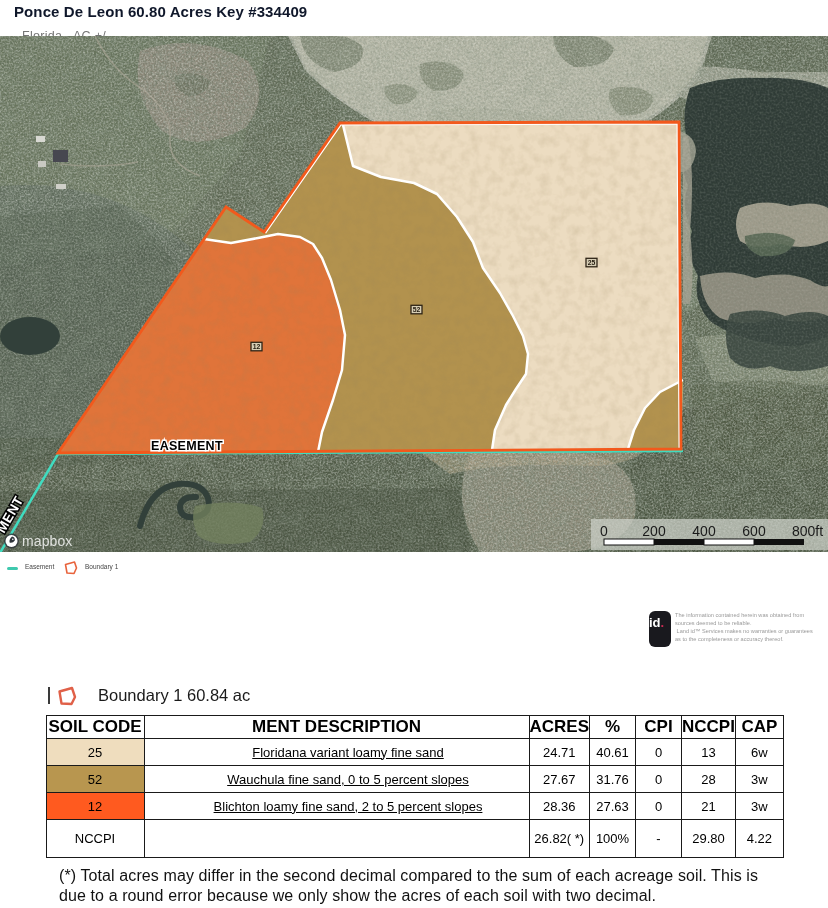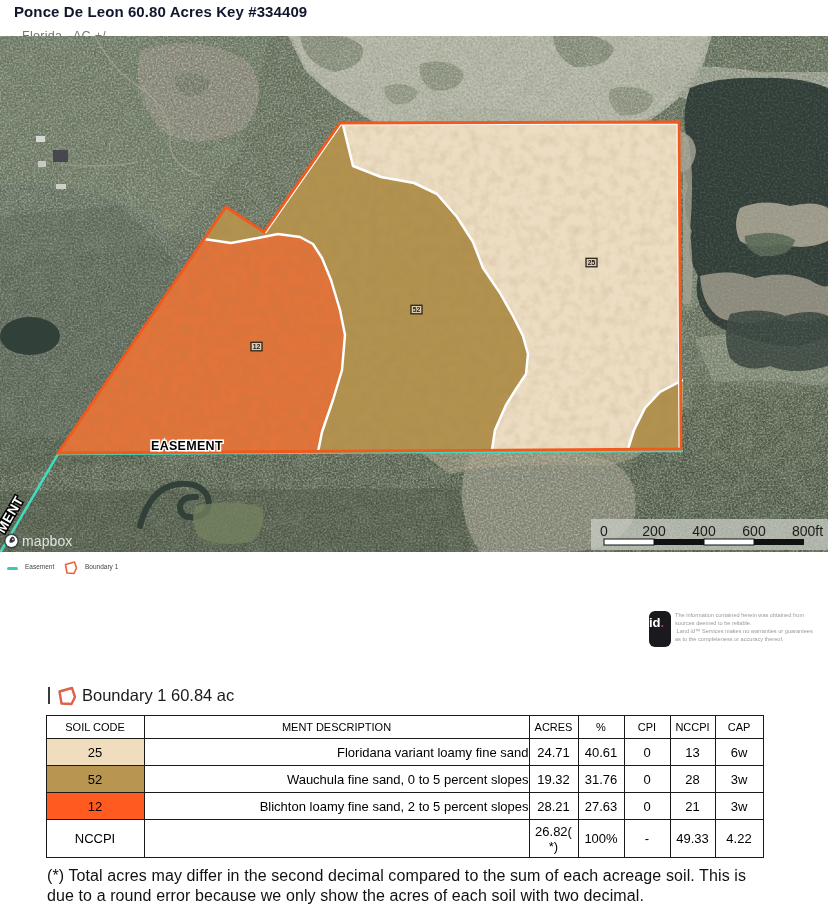--- a/index.html
+++ b/index.html
@@ -10,27 +10,27 @@
   #map{position:absolute;left:0;top:36px;width:828px;height:516px;}
   .legend{position:absolute;left:0;top:552px;width:828px;height:30px;background:#fff;}
   .leg-dash{position:absolute;left:7px;top:567px;width:11px;height:2.5px;background:#3ec9ae;border-radius:2px;}
   .leg-t1{position:absolute;left:25px;top:563px;font-size:6.5px;color:#444;}
   .leg-t2{position:absolute;left:85px;top:563px;font-size:6.5px;color:#444;}
   .idlogo{position:absolute;left:649px;top:611px;width:22px;height:36px;background:#19191e;border-radius:6px;color:#fff;font-weight:bold;font-size:13px;line-height:23px;}
   .idlogo span{color:#c92a52;}
   .disc{position:absolute;left:675px;top:611px;width:150px;font-size:5.6px;line-height:8px;color:#9a9a9a;}
   .bhead{position:absolute;left:48px;top:685px;height:20px;font-size:16.5px;color:#1a1a1a;}
   .bhead .bar{position:absolute;left:0;top:2px;width:1.5px;height:17px;background:#3a3a3a;}
-  .btxt{position:absolute;left:34px;top:1px;white-space:nowrap;}
+  .btxt{position:absolute;left:50px;top:1px;white-space:nowrap;}
   table.soil{position:absolute;left:45.5px;top:715px;border-collapse:collapse;table-layout:fixed;font-size:13px;color:#000;}
   table.soil th,table.soil td{border:1px solid #1a1a1a;text-align:center;vertical-align:middle;padding:0;}
-  table.soil th{font-size:11px;font-weight:normal;height:22px;}
+  table.soil th{font-size:17px;font-weight:bold;height:22px;}
   table.soil td{height:26px;}
-  table.soil td.desc{text-align:right;padding-left:23px;}
-  .fnote{position:absolute;left:47px;top:866px;width:745px;font-size:16px;color:#111;line-height:19.5px;letter-spacing:.1px;}
+  table.soil td.desc{text-align:center;padding-left:23px;text-decoration:underline;}
+  .fnote{position:absolute;left:59px;top:866px;width:745px;font-size:16px;color:#111;line-height:19.5px;letter-spacing:.1px;}
 </style>
 </head>
 <body>
 
 <div class="hdr">
   <h1>Ponce De Leon 60.80 Acres Key #334409</h1>
   <h2>Florida,&nbsp; AC +/-</h2>
 </div>
 
 <div id="map">
@@ -266,40 +266,40 @@
         <td class="desc">Floridana variant loamy fine sand</td>
         <td>24.71</td>
         <td>40.61</td>
         <td>0</td>
         <td>13</td>
         <td>6w</td>
       </tr>
   <tr>
         <td style="background:#b8964f">52</td>
         <td class="desc">Wauchula fine sand, 0 to 5 percent slopes</td>
-        <td>19.32</td>
+        <td>27.67</td>
         <td>31.76</td>
         <td>0</td>
         <td>28</td>
         <td>3w</td>
       </tr>
   <tr>
         <td style="background:#ff5a1f">12</td>
         <td class="desc">Blichton loamy fine sand, 2 to 5 percent slopes</td>
-        <td>28.21</td>
+        <td>28.36</td>
         <td>27.63</td>
         <td>0</td>
         <td>21</td>
         <td>3w</td>
       </tr>
   <tr style="height:38px">
         <td>NCCPI</td>
         <td></td>
         <td>26.82( *)</td>
         <td>100%</td>
         <td>-</td>
-        <td>49.33</td>
+        <td>29.80</td>
         <td>4.22</td>
       </tr>
 </tbody>
   </table>
 
 <div class="fnote">(*) Total acres may differ in the second decimal compared to the sum of each acreage soil. This is<br>due to a round error because we only show the acres of each soil with two decimal.</div>
 
 </body></html>

